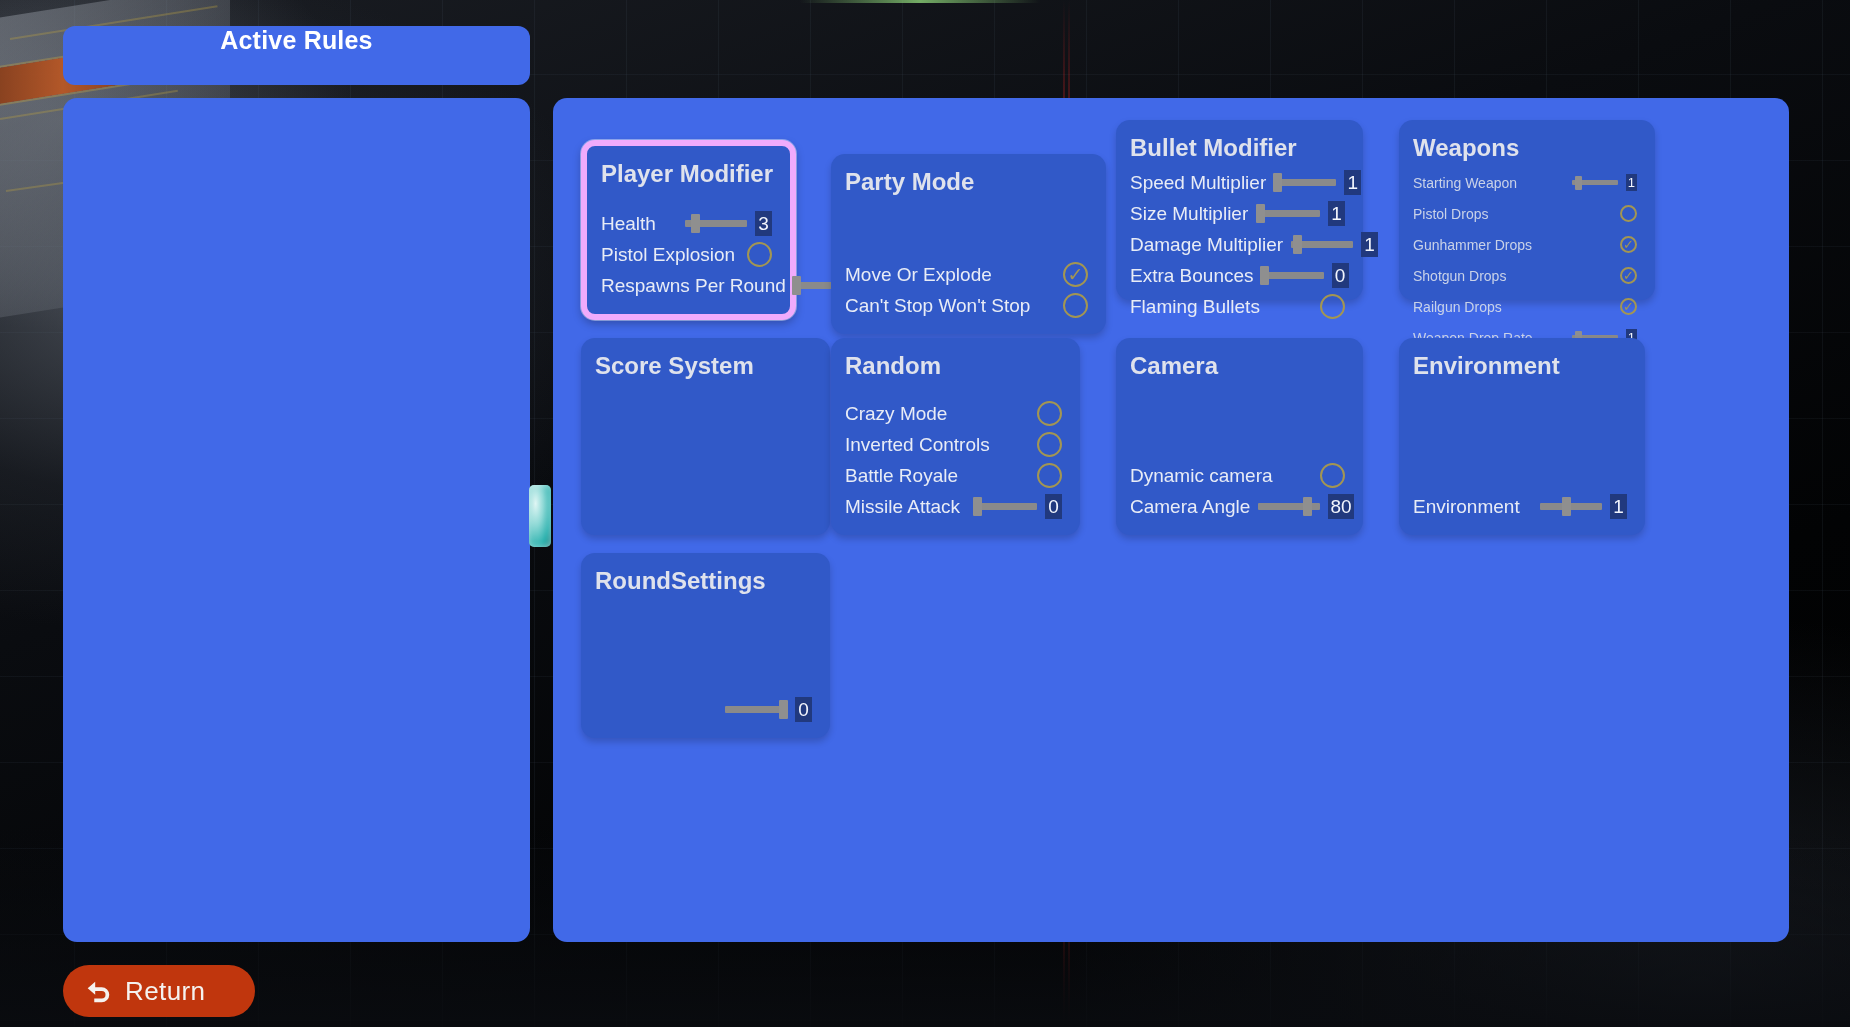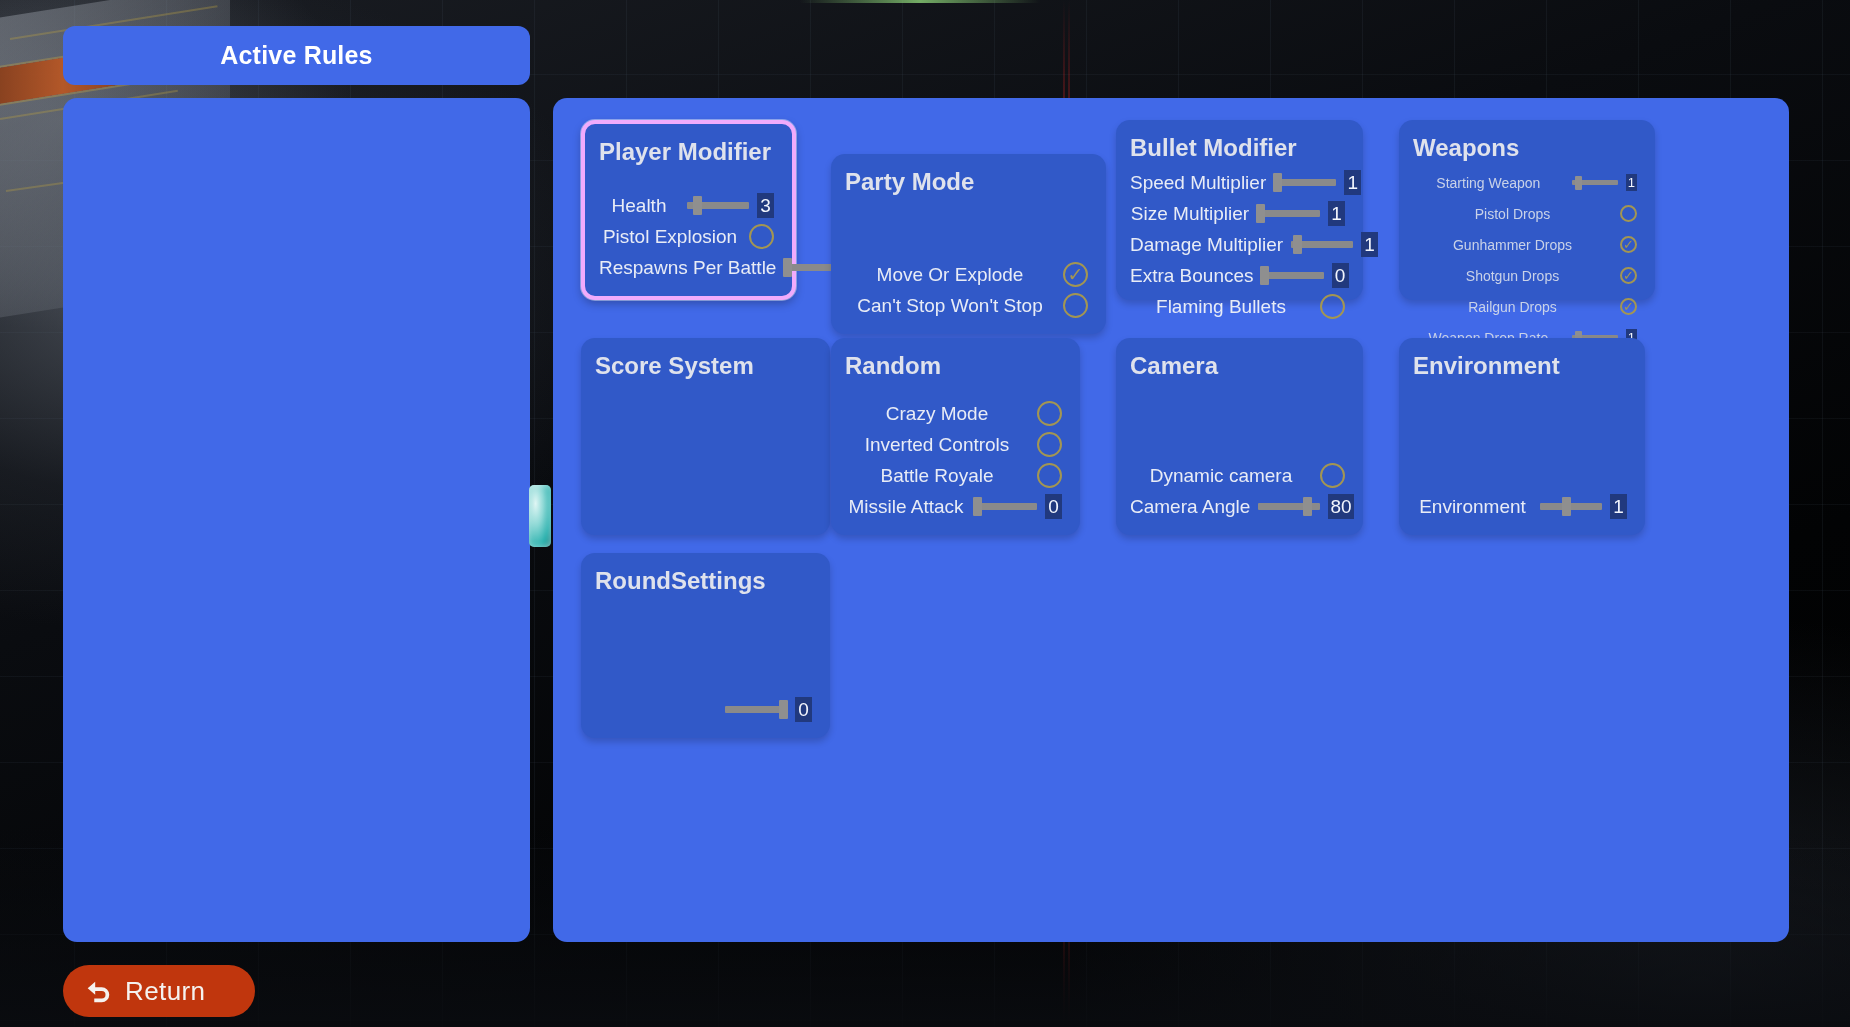--- a/index.html
+++ b/index.html
@@ -72,21 +72,21 @@
     background: linear-gradient(to bottom, rgba(0,0,0,0), rgba(10,12,16,0.9));
   }
 
   
   .header-tab {
     position: absolute;
     left: 63px; top: 26px;
     width: 467px; height: 59px;
     background: #4169e8;
     border-radius: 12px;
-    display: flex; align-items: center; justify-content: center;
+    display: flex; justify-content: center;
   }
   .header-tab-label {
     color: #ffffff;
     font-size: 25px;
     font-weight: bold;
     letter-spacing: .2px;
   }
 
   
   .left-panel {
@@ -130,22 +130,23 @@
   .card {
     position: absolute;
     background: #3159c8;
     border-radius: 14px;
     box-shadow: 0 4px 7px rgba(0,0,0,0.18);
     padding: 14px 18px 14px 14px;
     display: flex;
     flex-direction: column;
   }
   .card.selected {
-    border: 4px solid #f0abfc;
+    border: 6px solid #f0abfc;
     box-shadow: 0 0 0 1px rgba(255,255,255,0.4), 0 4px 9px rgba(0,0,0,0.25);
+    margin-top: 20px;
   }
   .card-title {
     color: #dfe2ec;
     font-size: 24px;
     font-weight: bold;
     margin-bottom: 6px;
     white-space: nowrap;
   }
   .card-rows {
     flex: 1;
@@ -159,21 +160,20 @@
     display: flex;
     align-items: center;
     gap: 8px;
     min-height: 29px;
   }
   .row-label {
     color: #e8ecf6;
     font-size: 19px;
     white-space: nowrap;
     flex: 1;
-    text-align: center;
   }
   .row-label.small {
     font-size: 14px;
     color: #c9d2e8;
   }
 
   
   .slider {
     position: relative;
     width: 62px;
@@ -293,21 +293,21 @@
                 <div class="slider-track"></div>
                 <div class="slider-handle" style="left: calc(14% - 3px);"></div>
               </div>
               <div class="value-box">3</div>
             </div>
             <div class="row">
               <div class="row-label">Pistol Explosion</div>
               <div class="toggle"></div>
             </div>
             <div class="row">
-              <div class="row-label">Respawns Per Battle</div>
+              <div class="row-label">Respawns Per Round</div>
               <div class="slider">
                 <div class="slider-track"></div>
                 <div class="slider-handle" style="left: calc(2% - 3px);"></div>
               </div>
               <div class="value-box">1</div>
             </div>
           </div>
         </div>
         <div class="card" style="left: 250px; top: 0px; width: 275px; height: 180px; margin-top: 34px;">
           <div class="card-title">Party Mode</div>

